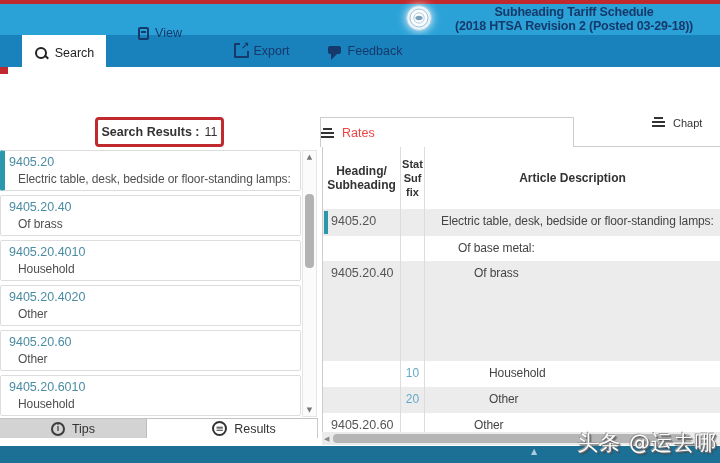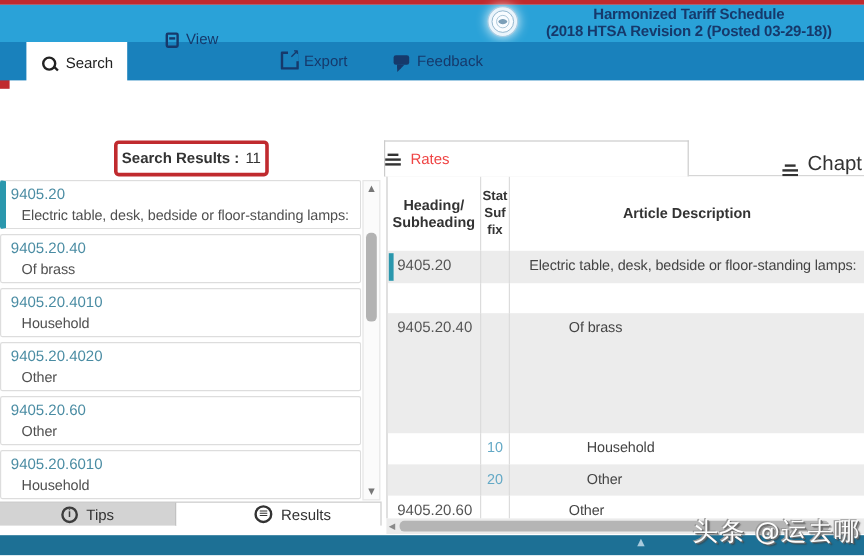--- a/index.html
+++ b/index.html
@@ -73,21 +73,21 @@
   .icon-info::after { content:"i"; font-size:9px; font-weight:bold; color:#3c3c3c; line-height:1; }
   .icon-circlelist { width:15px; height:15px; border:2px solid #333; border-radius:50%; display:inline-flex; align-items:center; justify-content:center; }
   .icon-circlelist::after { content:"\2261"; font-size:10px; color:#333; line-height:1; font-family:"DejaVu Sans",sans-serif; }
 
   
   .rtab-strip { position:absolute; left:320px; top:117px; width:400px; height:30px; border-bottom:1px solid #ccc; background:#fff; }
   .rtab-rates { position:absolute; left:320px; top:117px; width:254px; height:30px; background:#fff;
                 border:1px solid #ccc; border-bottom:none; display:flex; align-items:center; justify-content:flex-start; gap:8px;
                 font-size:12.5px; color:#ef4444; cursor:pointer; z-index:2; }
   .rtab-chapt { position:absolute; left:574px; top:117px; width:146px; height:30px; overflow:hidden;
-                display:flex; align-items:flex-end; gap:8px; font-size:17px; color:#333; padding-left:78px; cursor:pointer; }
+                display:flex; align-items:flex-start; gap:8px; font-size:11px; color:#333; padding-left:78px; cursor:pointer; }
   .icon-lines { width:13px; height:10px; display:inline-block; flex:none;
                 background: linear-gradient(#333,#333) 2px 0/9px 2px no-repeat,
                             linear-gradient(#333,#333) 0 4px/13px 2px no-repeat,
                             linear-gradient(#333,#333) 0 8px/13px 2px no-repeat; }
 
   
   .rtable { position:absolute; left:322px; top:147px; width:398px; height:285px; border-left:1px solid #ccc; overflow:hidden; background:#fff; }
   .trow { display:flex; position:relative; }
   .thead { height:62px; font-weight:bold; color:#333; font-size:12px; }
   .tc { overflow:hidden; }
@@ -127,21 +127,21 @@
   <div class="header"></div>
   <div class="seal">
     <svg width="26" height="26" viewBox="0 0 26 26">
       <circle cx="13" cy="13" r="12.4" fill="#eaf4fb" stroke="#a8cce2" stroke-width="1"></circle>
       <circle cx="13" cy="13" r="9" fill="#f8fcff" stroke="#8fb4cc" stroke-width="0.8"></circle>
       <circle cx="13" cy="13" r="5.2" fill="none" stroke="#9dbdd2" stroke-width="0.7"></circle>
       <path d="M9.2 13c1.2-3 6.4-3 7.6 0-1.2 3-6.4 3-7.6 0z" fill="#7b9fb8"></path>
     </svg>
   </div>
   <div class="title">
-    <div>Harmonized Tariff Schedule</div>
+    <div>Subheading Tariff Schedule</div>
     <div>(2018 HTSA Revision 2 (Posted 03-29-18))</div>
   </div>
 
   <div class="navbar"></div>
   <div class="tab tab-search">
     <span class="icon-search"></span>
     <span>Search</span>
   </div>
   <div class="tab tab-view">
     <span class="icon-doc"></span>
@@ -232,20 +232,21 @@
     </div>
     <div id="tbody">
         <div class="trow shaded sel" style="height: 27px;">
           <div class="tc c1">9405.20</div>
           <div class="tc c2"></div>
           <div class="tc c3" style="padding-left: 16px;">Electric table, desk, bedside or floor-standing lamps:</div>
         </div>
         <div class="trow" style="height: 25px;">
           <div class="tc c1"></div>
           <div class="tc c2"></div>
+          <div class="tc c3" style="padding-left: 33px;">Of base metal:</div>
         </div>
         <div class="trow shaded" style="height: 100px;">
           <div class="tc c1">9405.20.40</div>
           <div class="tc c2"></div>
           <div class="tc c3" style="padding-left: 49px;">Of brass</div>
         </div>
         <div class="trow" style="height: 26px;">
           <div class="tc c1"></div>
           <div class="tc c2">10</div>
           <div class="tc c3" style="padding-left: 64px;">Household</div>

